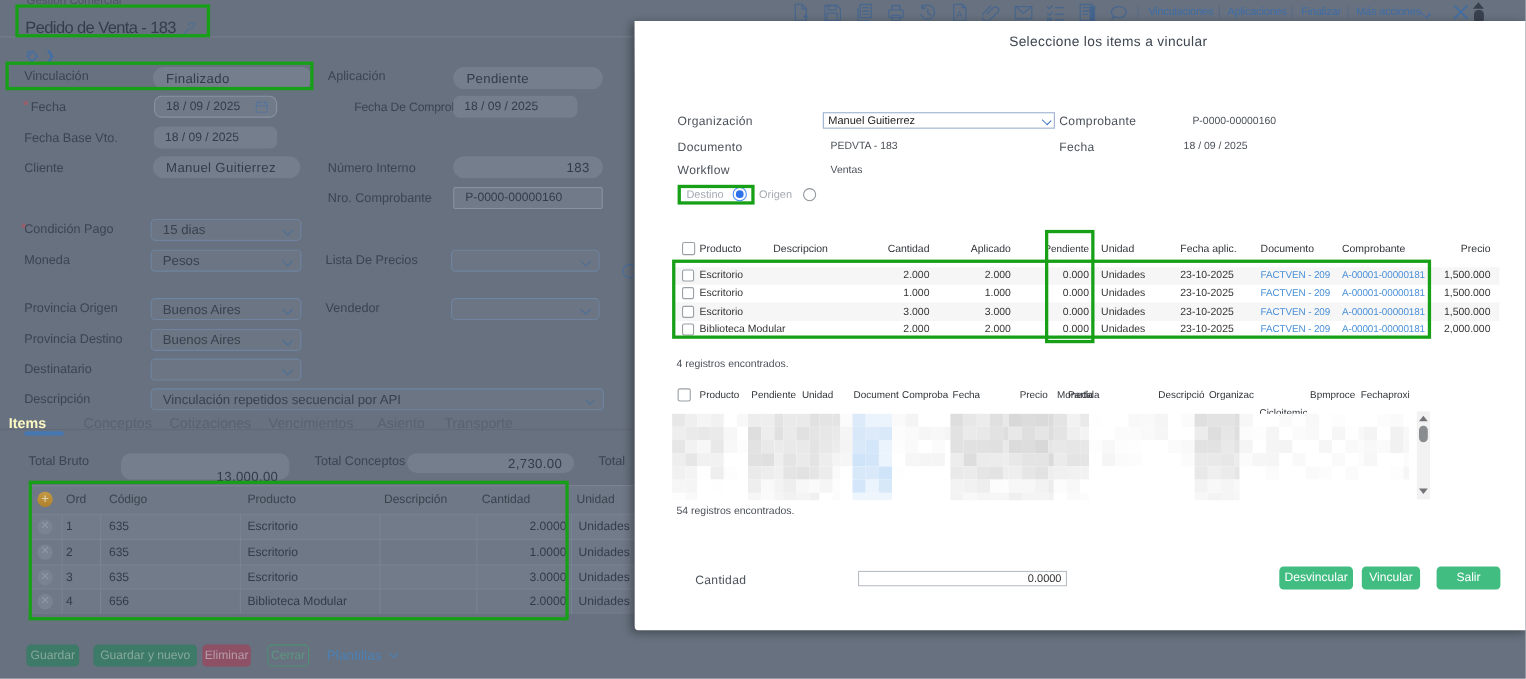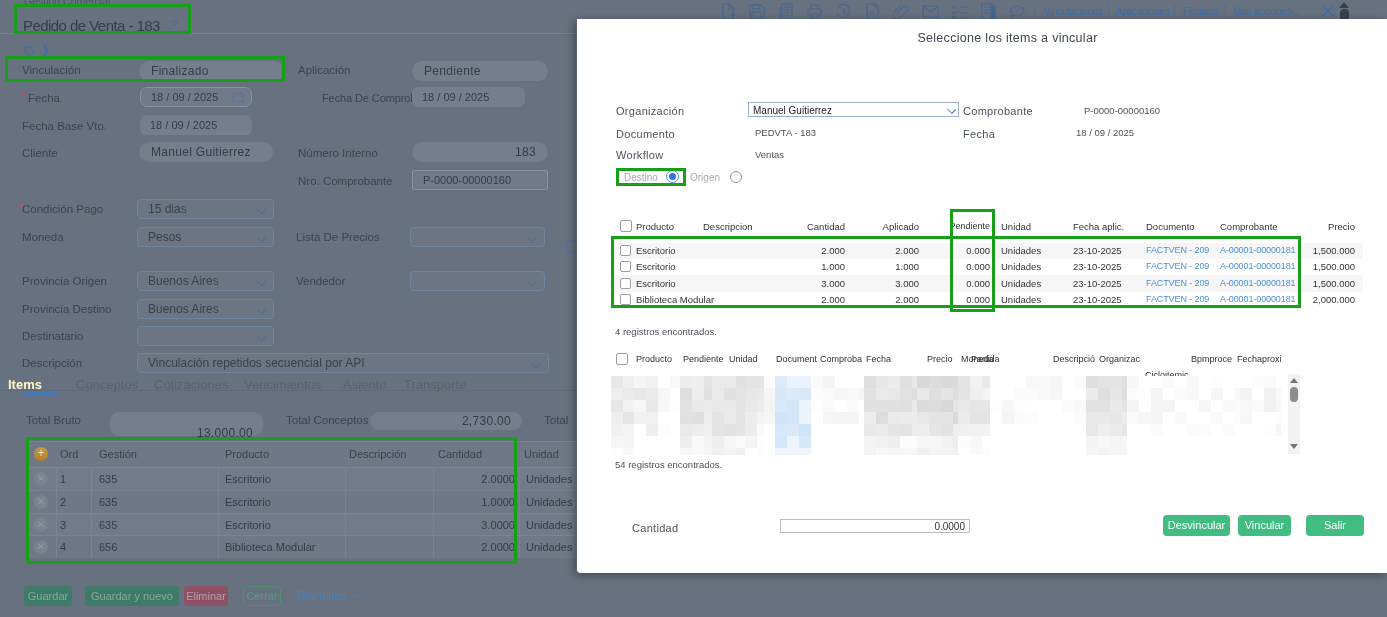--- a/index.html
+++ b/index.html
@@ -118,21 +118,21 @@
   <div class="lbl" style="left:26px; top:414px;">Total Bruto</div>
   <div class="pill" style="left:110px; top:412px; width:153px; height:18px; line-height:18px; text-align:right; border-radius:9px; padding:12px 10px;">13,000.00</div>
   <div class="lbl" style="left:286px; top:414px;text-align:center;">Total Conceptos</div>
   <div class="pill" style="left:370px; top:412px; width:152px; height:18px; line-height:18px; text-align:right; border-radius:9px; padding:0 11px;">2,730.00</div>
   <div class="lbl" style="left:544px; top:414px;">Total</div>
 
   <div id="itable">
   <div class="abs" style="left:26px; top:441px; width:550px; height:117px; border-top:1px solid #7a8391; border-left:1px solid #7a8391; border-bottom:1px solid #7a8391; background:#6e7886;">
   <div style="position:absolute; left:7px; top:5px; width:14px; height:14px; border-radius:50%; background:linear-gradient(180deg,#c29a42,#b0802c); color:#e6ddc8; font-size:12px; line-height:13px; text-align:center;">+</div>
   <div style="position:absolute; left:33px; top:6px; font-size:11px; color:#3a4350;">Ord</div>
-  <div style="position:absolute; left:72px; top:6px; font-size:11px; color:#3a4350;">Gestión</div>
+  <div style="position:absolute; left:72px; top:6px; font-size:11px; color:#3a4350;">Código</div>
   <div style="position:absolute; left:198px; top:6px; font-size:11px; color:#3a4350;">Producto</div>
   <div style="position:absolute; left:322px; top:6px; font-size:11px; color:#3a4350;">Descripción</div>
   <div style="position:absolute; left:411px; top:6px; font-size:11px; color:#3a4350;">Cantidad</div>
   <div style="position:absolute; left:497px; top:6px; font-size:11px; color:#3a4350;">Unidad</div>
   <div style="position:absolute; left:29px; top:25px; width:1px; height:91px; background:#7a8391; z-index:3;"></div>
   <div style="position:absolute; left:64px; top:25px; width:1px; height:91px; background:#7a8391; z-index:3;"></div>
   <div style="position:absolute; left:191px; top:25px; width:1px; height:91px; background:#7a8391; z-index:3;"></div>
   <div style="position:absolute; left:318px; top:25px; width:1px; height:91px; background:#7a8391; z-index:3;"></div>
   <div style="position:absolute; left:406px; top:25px; width:1px; height:91px; background:#7a8391; z-index:3;"></div>
   <div style="position:absolute; left:492px; top:25px; width:1px; height:91px; background:#7a8391; z-index:3;"></div>

